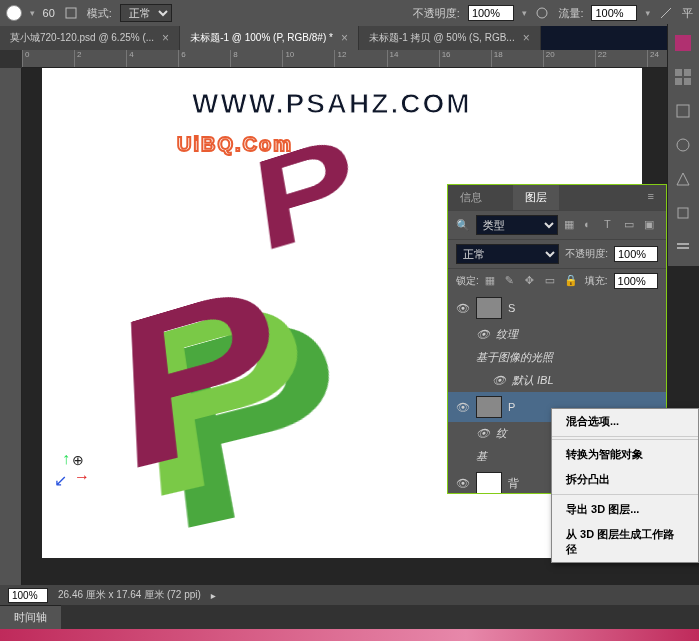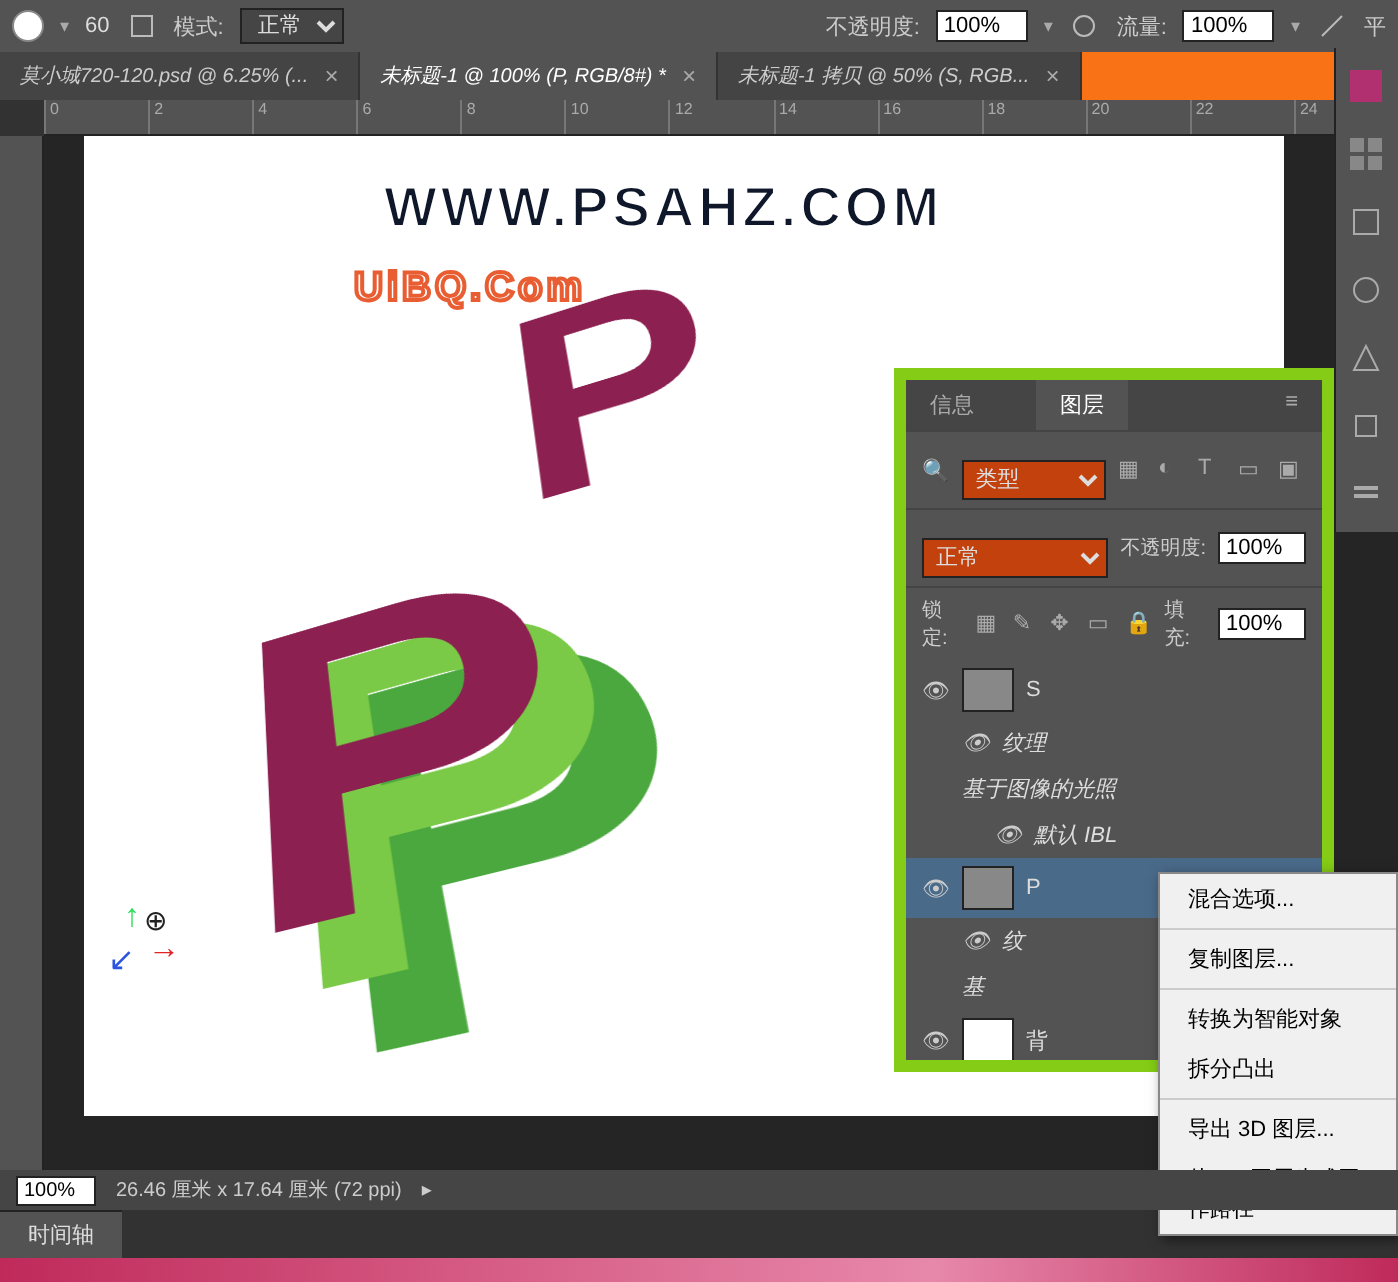--- a/index.html
+++ b/index.html
@@ -6,21 +6,21 @@
 body { background: #323232; color: #ccc; font-size: 11px; width: 699px; height: 641px; overflow: hidden; position: relative; }
 
 .toolbar-top { display: flex; align-items: center; gap: 8px; padding: 4px 6px; background: #535353; }
 .toolbar-top .swatch { width: 16px; height: 16px; border-radius: 50%; background: #fff; border: 1px solid #888; }
 .toolbar-top .num { color: #ddd; }
 .toolbar-top .icon { width: 16px; height: 16px; display: inline-flex; align-items: center; justify-content: center; color: #ccc; }
 .toolbar-top select { background: #454545; color: #ddd; border: 1px solid #222; font-size: 11px; padding: 1px 4px; }
 .toolbar-top input[type=text] { background: #fff; color: #000; border: 1px solid #222; font-size: 11px; width: 46px; padding: 1px 3px; }
 .toolbar-top .chev { font-size: 9px; color: #aaa; }
 
-.tabbar { display: flex; background: #f97316; height: 24px; font-style: italic; }
+.tabbar { display: flex; background: #0f172a; height: 24px; }
 .tabbar .tab { padding: 4px 10px; font-size: 10px; color: #ccc; background: #444; border-right: 1px solid #333; display: flex; align-items: center; gap: 8px; cursor: pointer; }
 .tabbar .tab.active { background: #535353; color: #fff; }
 .tabbar .tab .close { font-size: 12px; color: #aaa; }
 
 .workspace { display: flex; height: 554px; position: relative; }
 .ruler-h { position: absolute; left: 22px; right: 0; top: 0; height: 18px; background: #535353; color: #aaa; font-size: 8px; display: flex; border-bottom: 1px solid #222; }
 .ruler-h span { flex: 1; border-left: 1px solid #777; padding-left: 2px; }
 .ruler-v { position: absolute; left: 0; top: 18px; bottom: 0; width: 22px; background: #535353; border-right: 1px solid #222; }
 .canvas-zone { position: absolute; left: 22px; top: 18px; right: 0; bottom: 0; background: #252525; overflow: hidden; }
 .canvas { position: absolute; left: 20px; top: 0; width: 600px; height: 490px; background: #fff; }
@@ -34,40 +34,40 @@
 
 .three-d { position: absolute; left: 40px; top: 60px; width: 560px; height: 420px; }
 .letter-s-back { position: absolute; right: 50px; top: 0; font-size: 220px; font-weight: 900; color: #c84b2e; transform: perspective(400px) rotateX(35deg) rotateY(-15deg); }
 .letter-p-back { position: absolute; left: 170px; top: -30px; font-size: 160px; font-weight: 900; color: #8c2050; transform: perspective(400px) rotateX(35deg) rotateY(-15deg) rotateZ(-10deg); }
 .letter-p { position: absolute; left: 30px; top: 90px; font-size: 260px; font-weight: 900; color: #8c2050; transform: perspective(400px) rotateX(35deg) rotateY(-15deg) rotateZ(-8deg); text-shadow: 20px 30px 0 #7ac947, 40px 60px 0 #4aa83e; }
 .letter-s { position: absolute; right: 40px; top: 120px; font-size: 220px; font-weight: 900; color: #c84b2e; transform: perspective(400px) rotateX(35deg) rotateY(-15deg); text-shadow: 16px 24px 0 #5ca845; }
 
 .right-strip { position: absolute; right: 0; top: 24px; width: 32px; background: #535353; display: flex; flex-direction: column; gap: 12px; padding: 8px 4px; border-left: 1px solid #222; }
 .right-strip .ic { width: 22px; height: 22px; display: flex; align-items: center; justify-content: center; color: #bbb; cursor: pointer; }
 
-.panel { position: absolute; right: 32px; top: 184px; width: 220px; background: #535353; border: 6px solid #84cc16; }
+.panel { position: absolute; right: 32px; top: 184px; width: 220px; background: #535353; border: 1px solid #84cc16; }
 .panel-tabs { display: flex; background: #454545; }
 .panel-tabs .ptab { padding: 5px 12px; font-size: 11px; color: #aaa; cursor: pointer; }
 .panel-tabs .ptab.active { background: #535353; color: #fff; margin-left: 19px; }
 .panel-row { display: flex; align-items: center; gap: 6px; padding: 4px 8px; border-top: 1px solid #444; }
-.panel-row select { background: #c2410c; color: #ddd; border: 1px solid #222; font-size: 11px; flex: 1; padding: 2px; margin-top: 10px; }
+.panel-row select { background: #0f172a; color: #ddd; border: 1px solid #222; font-size: 11px; flex: 1; padding: 2px; }
 .panel-row input { background: #fff; color: #000; border: 1px solid #222; width: 44px; font-size: 11px; padding: 1px 3px; }
 .panel-row .lbl { font-size: 10px; color: #ccc; }
 .panel-row .ic { width: 14px; height: 14px; color: #aaa; }
 .layers { max-height: 200px; overflow: hidden; }
 .layer-item { display: flex; align-items: center; gap: 6px; padding: 4px 8px; cursor: pointer; }
 .layer-item.sub { padding-left: 28px; font-style: italic; }
 .layer-item.subsub { padding-left: 44px; font-style: italic; }
 .layer-item .eye { width: 14px; text-align: center; color: #ccc; }
 .layer-item .thumb { width: 26px; height: 22px; background: #888; border: 1px solid #222; display: inline-block; }
 .layer-item .thumb.white { background: #fff; }
 .layer-item .name { font-size: 11px; color: #ddd; }
 .layer-item.sel { background: #4a6a8a; }
 
-.context-menu { position: absolute; right: 0; top: 436px; width: 120px; background: #f0f0f0; border: 1px solid #888; box-shadow: 2px 2px 6px rgba(0,0,0,.5); color: #000; font-size: 11px; }
+.context-menu { position: absolute; right: 0; top: 408px; width: 148px; background: #f0f0f0; border: 1px solid #888; box-shadow: 2px 2px 6px rgba(0,0,0,.5); color: #000; font-size: 11px; font-weight: bold; }
 .context-menu .mitem { padding: 5px 14px; cursor: pointer; }
 .context-menu hr { border: none; border-top: 1px solid #ccc; margin: 2px 0; }
 
 .statusbar { position: absolute; left: 0; right: 0; bottom: 36px; height: 20px; background: #454545; display: flex; align-items: center; gap: 10px; padding: 0 8px; font-size: 10px; color: #ccc; }
 .statusbar input { background: #fff; color: #000; width: 40px; border: 1px solid #222; font-size: 10px; padding: 1px 3px; }
 .timeline-tab { position: absolute; left: 0; bottom: 12px; padding: 4px 14px; background: #535353; font-size: 11px; color: #ddd; border-top: 1px solid #222; }
 .bottom-strip { position: absolute; left: 0; right: 0; bottom: 0; height: 12px; background: linear-gradient(90deg, #bf2a5b, #d55a83, #e788aa, #bf2a5b); }
 svg { display: block; }
 </style>
 </head>
@@ -262,21 +262,20 @@
       <span class="eye">👁</span>
       <span class="thumb white"></span>
       <span class="name">背</span>
     </div>
   </div>
 </div>
 
 <div class="context-menu">
   <div class="mitem">混合选项...</div>
   <hr>
-  <div class="mitem">复制图层...</div>
   <hr>
   <div class="mitem">转换为智能对象</div>
   <div class="mitem">拆分凸出</div>
   <hr>
   <div class="mitem">导出 3D 图层...</div>
   <div class="mitem">从 3D 图层生成工作路径</div>
 </div>
 
 <div class="statusbar">
   <input type="text" value="100%" style="">

